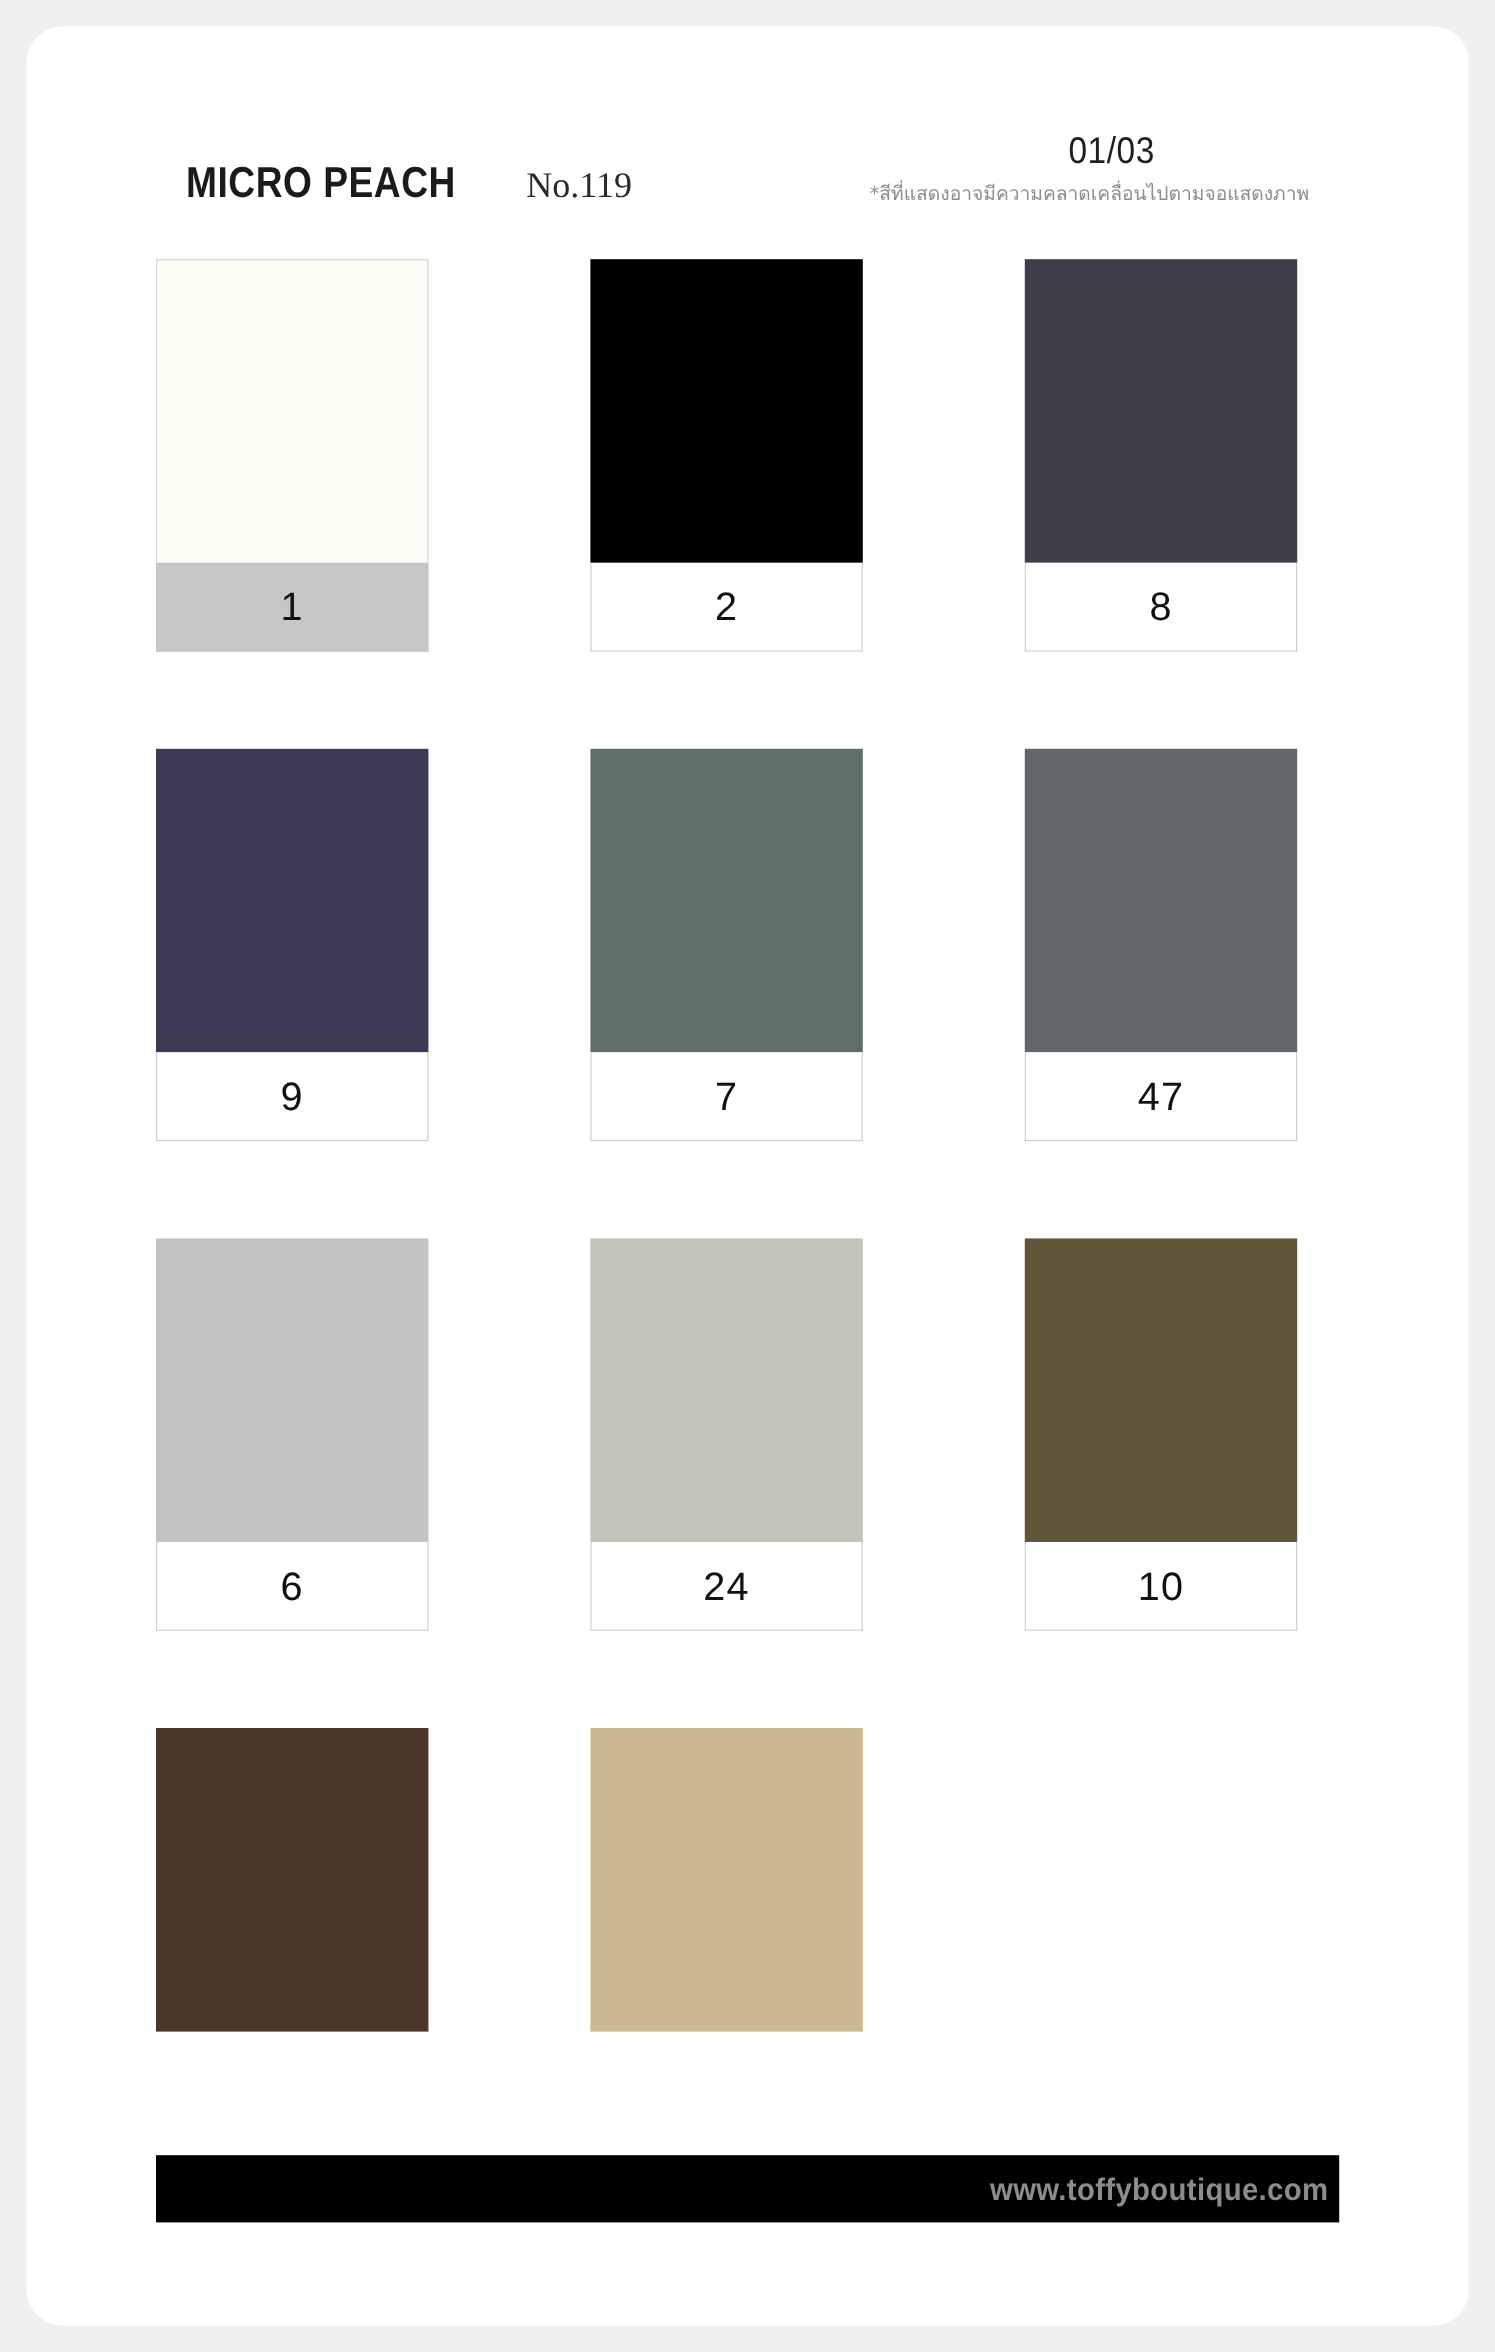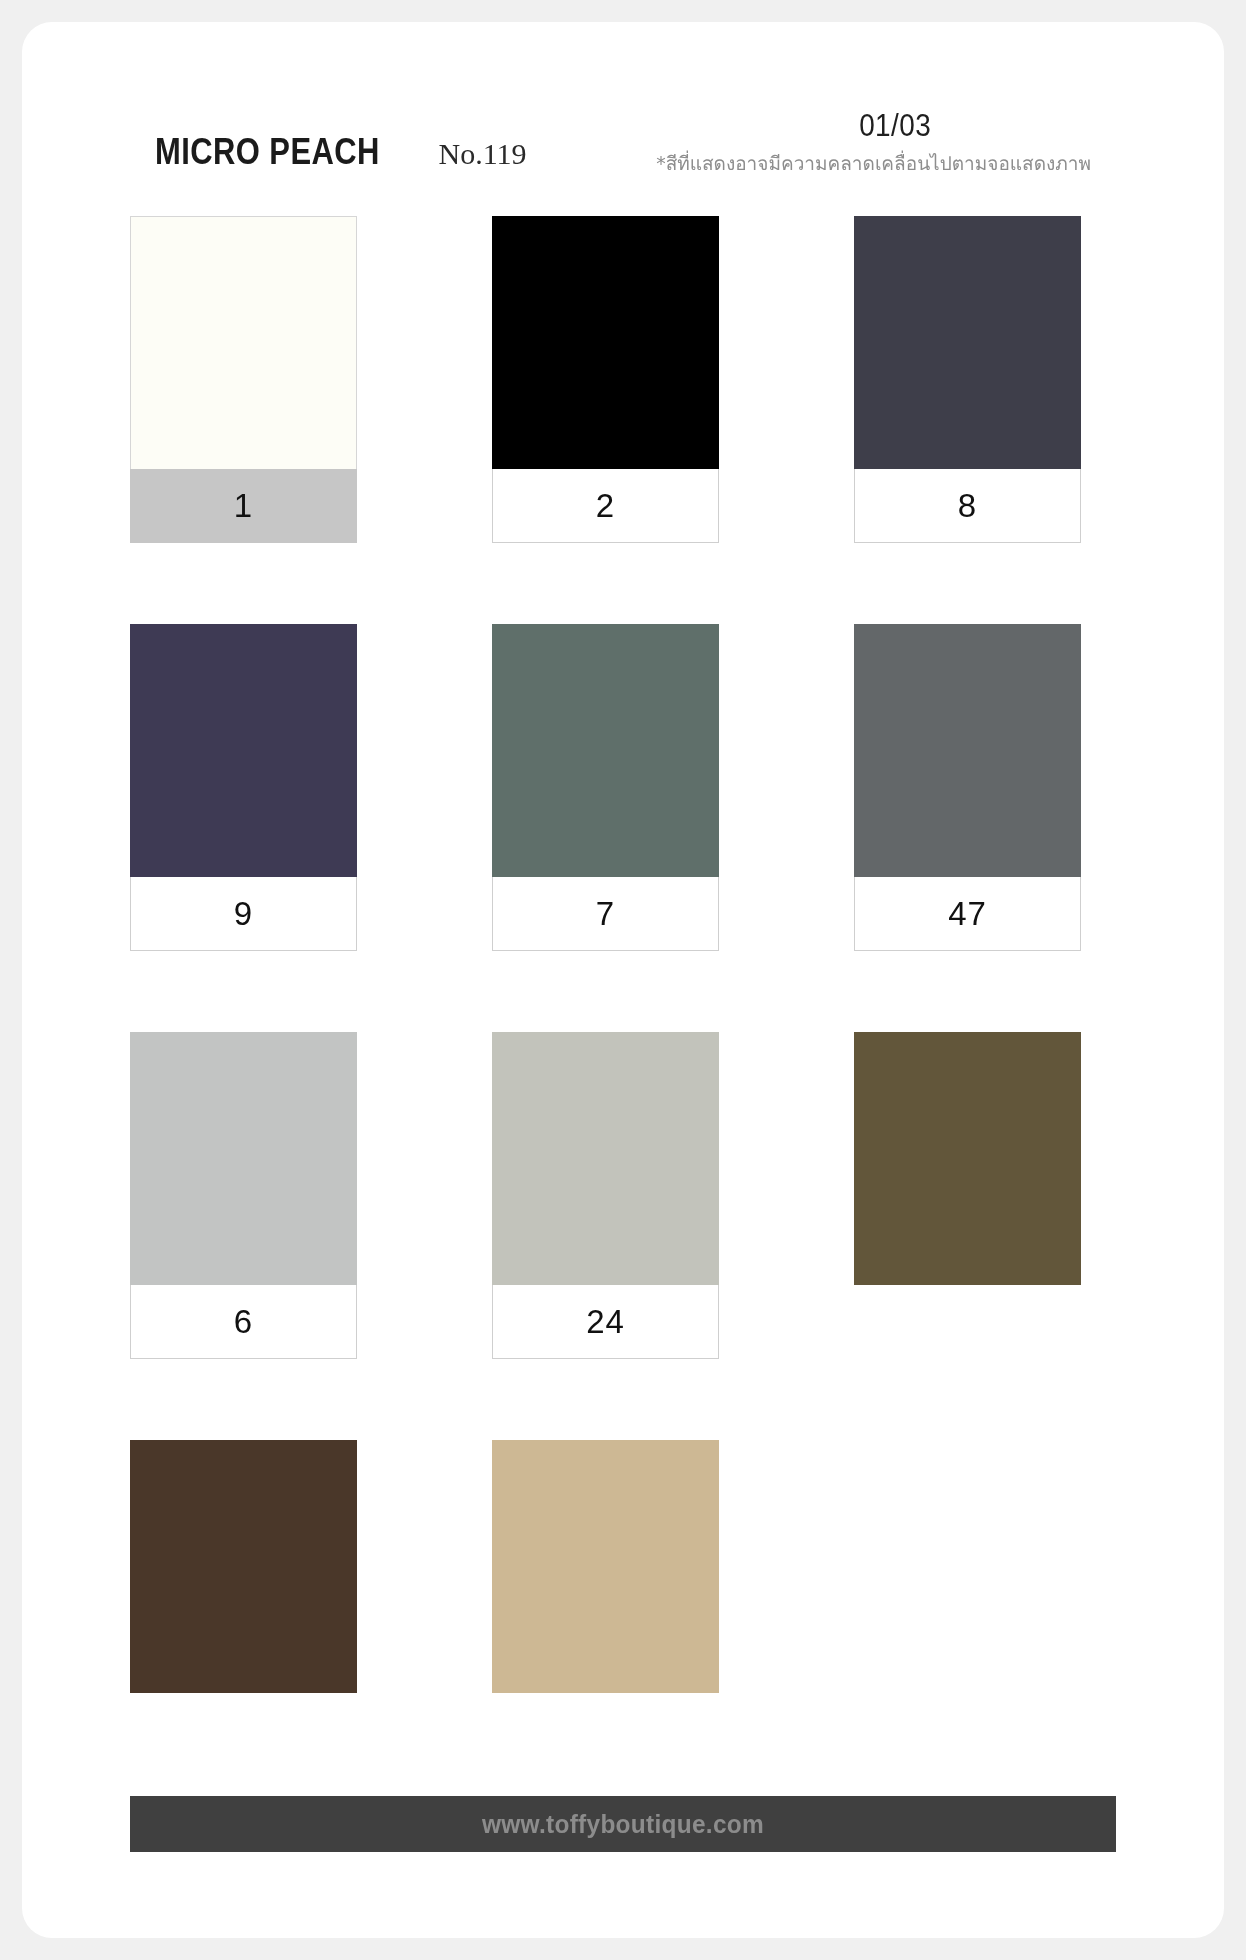--- a/index.html
+++ b/index.html
@@ -66,21 +66,21 @@
     font-size: 31px;
     color: #1f1f1f;
     letter-spacing: 0.5px;
     transform: scaleX(0.9);
     transform-origin: right top;
     line-height: 1.05;
   }
   #disclaimer {
     margin-top: 9px;
     font-family: "DejaVu Sans", sans-serif;
-    font-size: 19px;
+    font-size: 16px;
     color: #8d8d8d;
     line-height: 1.2;
     white-space: nowrap;
   }
   #grid {
     position: absolute;
     left: 108px;
     top: 194px;
     width: 986px;
     display: grid;
@@ -188,26 +188,27 @@
       <div class="swatch">
         <div class="swatch-color" style="background: rgb(194, 196, 195);"></div>
         <div class="swatch-label">6</div>
       </div>
       <div class="swatch">
         <div class="swatch-color" style="background: rgb(194, 195, 187);"></div>
         <div class="swatch-label">24</div>
       </div>
       <div class="swatch">
         <div class="swatch-color" style="background: rgb(98, 86, 58);"></div>
+        <div class="swatch-label">10</div>
       </div>
       <div class="swatch">
         <div class="swatch-color" style="background: rgb(74, 55, 41);"></div>
       </div>
       <div class="swatch">
         <div class="swatch-color" style="background: rgb(205, 184, 148);"></div>
       </div>
     </div>
 
-  <div id="footer" style="background: #404040;">
+  <div id="footer" style="background: #000000; justify-content: flex-end;">
     <span id="footer-url">www.toffyboutique.com</span>
   </div>
 
 </div>
 
 </body></html>

